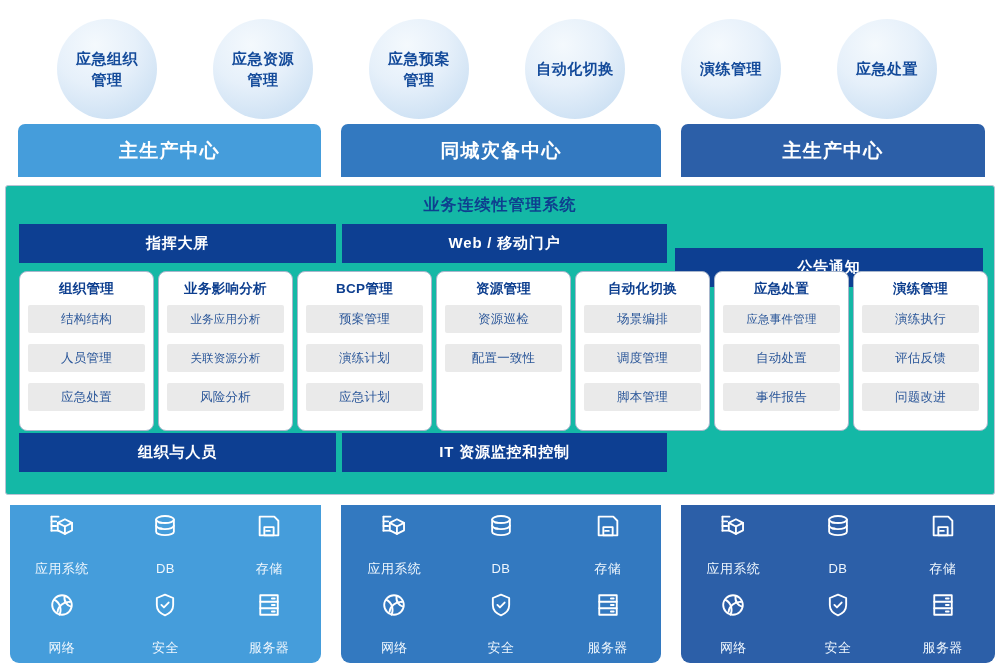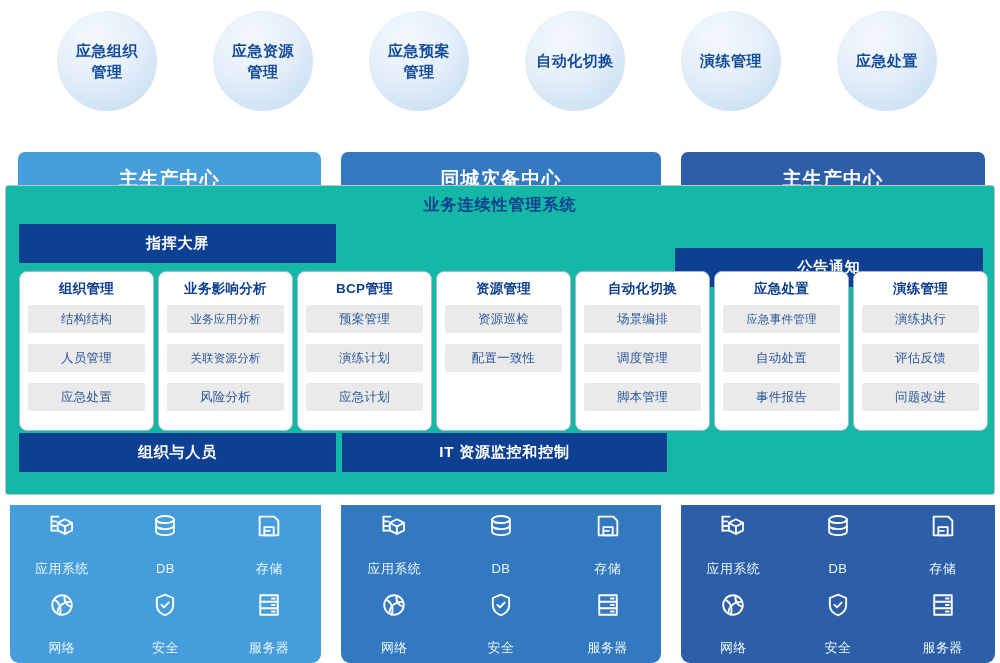--- a/index.html
+++ b/index.html
@@ -5,34 +5,34 @@
   * { box-sizing: border-box; margin: 0; padding: 0; }
   html, body {
     width: 1000px; height: 663px;
     background: #ffffff;
     font-family: "Liberation Sans", "DejaVu Sans", sans-serif;
     overflow: hidden;
   }
   #root { position: relative; width: 1000px; height: 663px; }
 
   
-  .circles { position: absolute; left: 0; top: 0; width: 1000px; height: 125px; }
+  .circles { position: absolute; left: 0; top: 8px; width: 1000px; height: 125px; }
   .circle {
     position: absolute; width: 100px; height: 100px; top: 11px;
     border-radius: 50%;
     background: radial-gradient(circle at 38% 26%, #f4f9fd 0%, #e6f0fa 42%, #cfe2f4 78%, #c3daf0 100%);
     display: flex; align-items: center; justify-content: center; text-align: center;
     color: #134a9a; font-size: 15px; font-weight: 700; line-height: 1.42;
     letter-spacing: .5px;
   }
   .circle span { display: block; }
 
   
   .ctr-head {
-    position: absolute; top: 152px; height: 53px;
+    position: absolute; top: 124px; height: 53px;
     border-radius: 7px 7px 0 0;
     display: flex; align-items: center; justify-content: center;
     color: #fff; font-size: 19px; font-weight: 700; letter-spacing: 1.2px;
   }
   .ctr-head.c1 { background: #459ddb; }
   .ctr-head.c2 { background: #3379c0; }
   .ctr-head.c3 { background: #2c5fa8; }
 
   
   .sys-panel {
@@ -138,20 +138,23 @@
         <span>主生产中心</span>
       </div>
     </div>
 
   <div class="sys-panel">
     <div class="sys-title">业务连续性管理系统</div>
     <div class="bar-row" id="top-bars">
         <div class="bar" style="left: 13px; width: 317px;">
           <span>指挥大屏</span>
         </div>
+        <div class="bar" style="left: 336px; width: 325px;">
+          <span>Web / 移动门户</span>
+        </div>
         <div class="bar" style="left: 669px; width: 308px; margin-top: 24px;">
           <span>公告通知</span>
         </div>
       </div>
     <div class="cards" id="module-cards">
         <div class="card" style="left: 13px; width: 135px;">
           <div class="card-title">组织管理</div>
           <div class="chip">结构结构</div>
           <div class="chip">人员管理</div>
           <div class="chip">应急处置</div>

